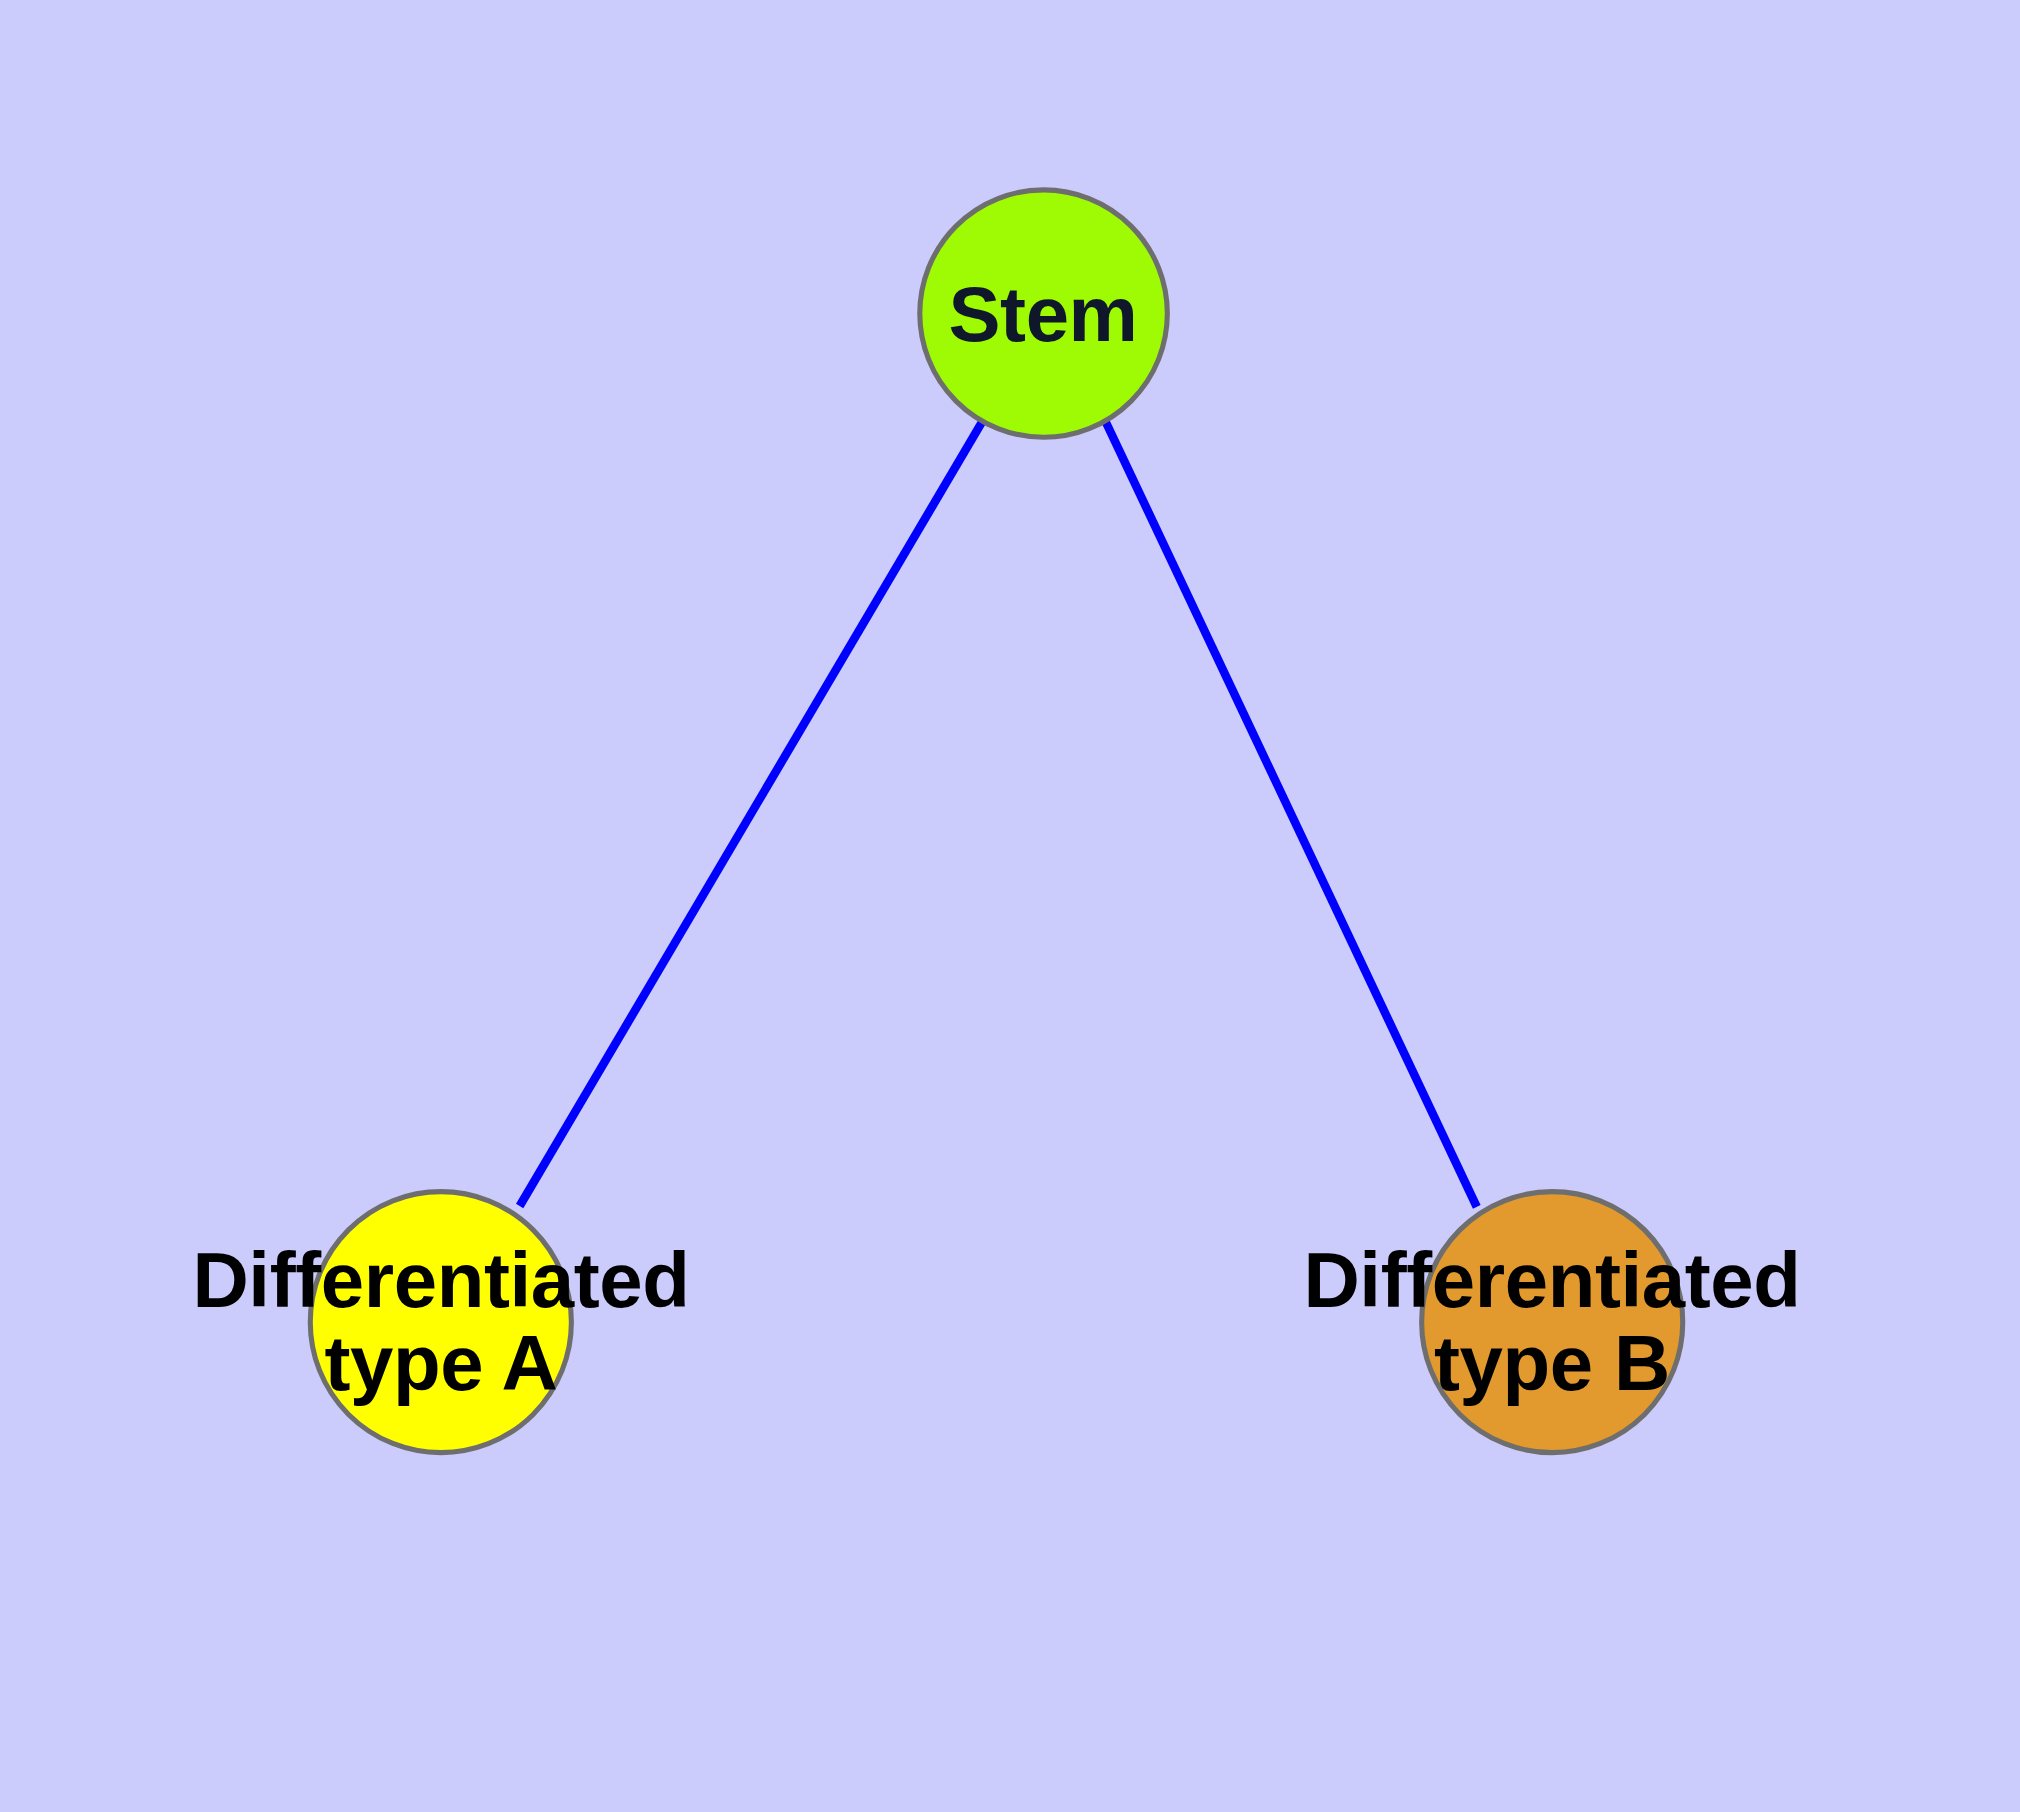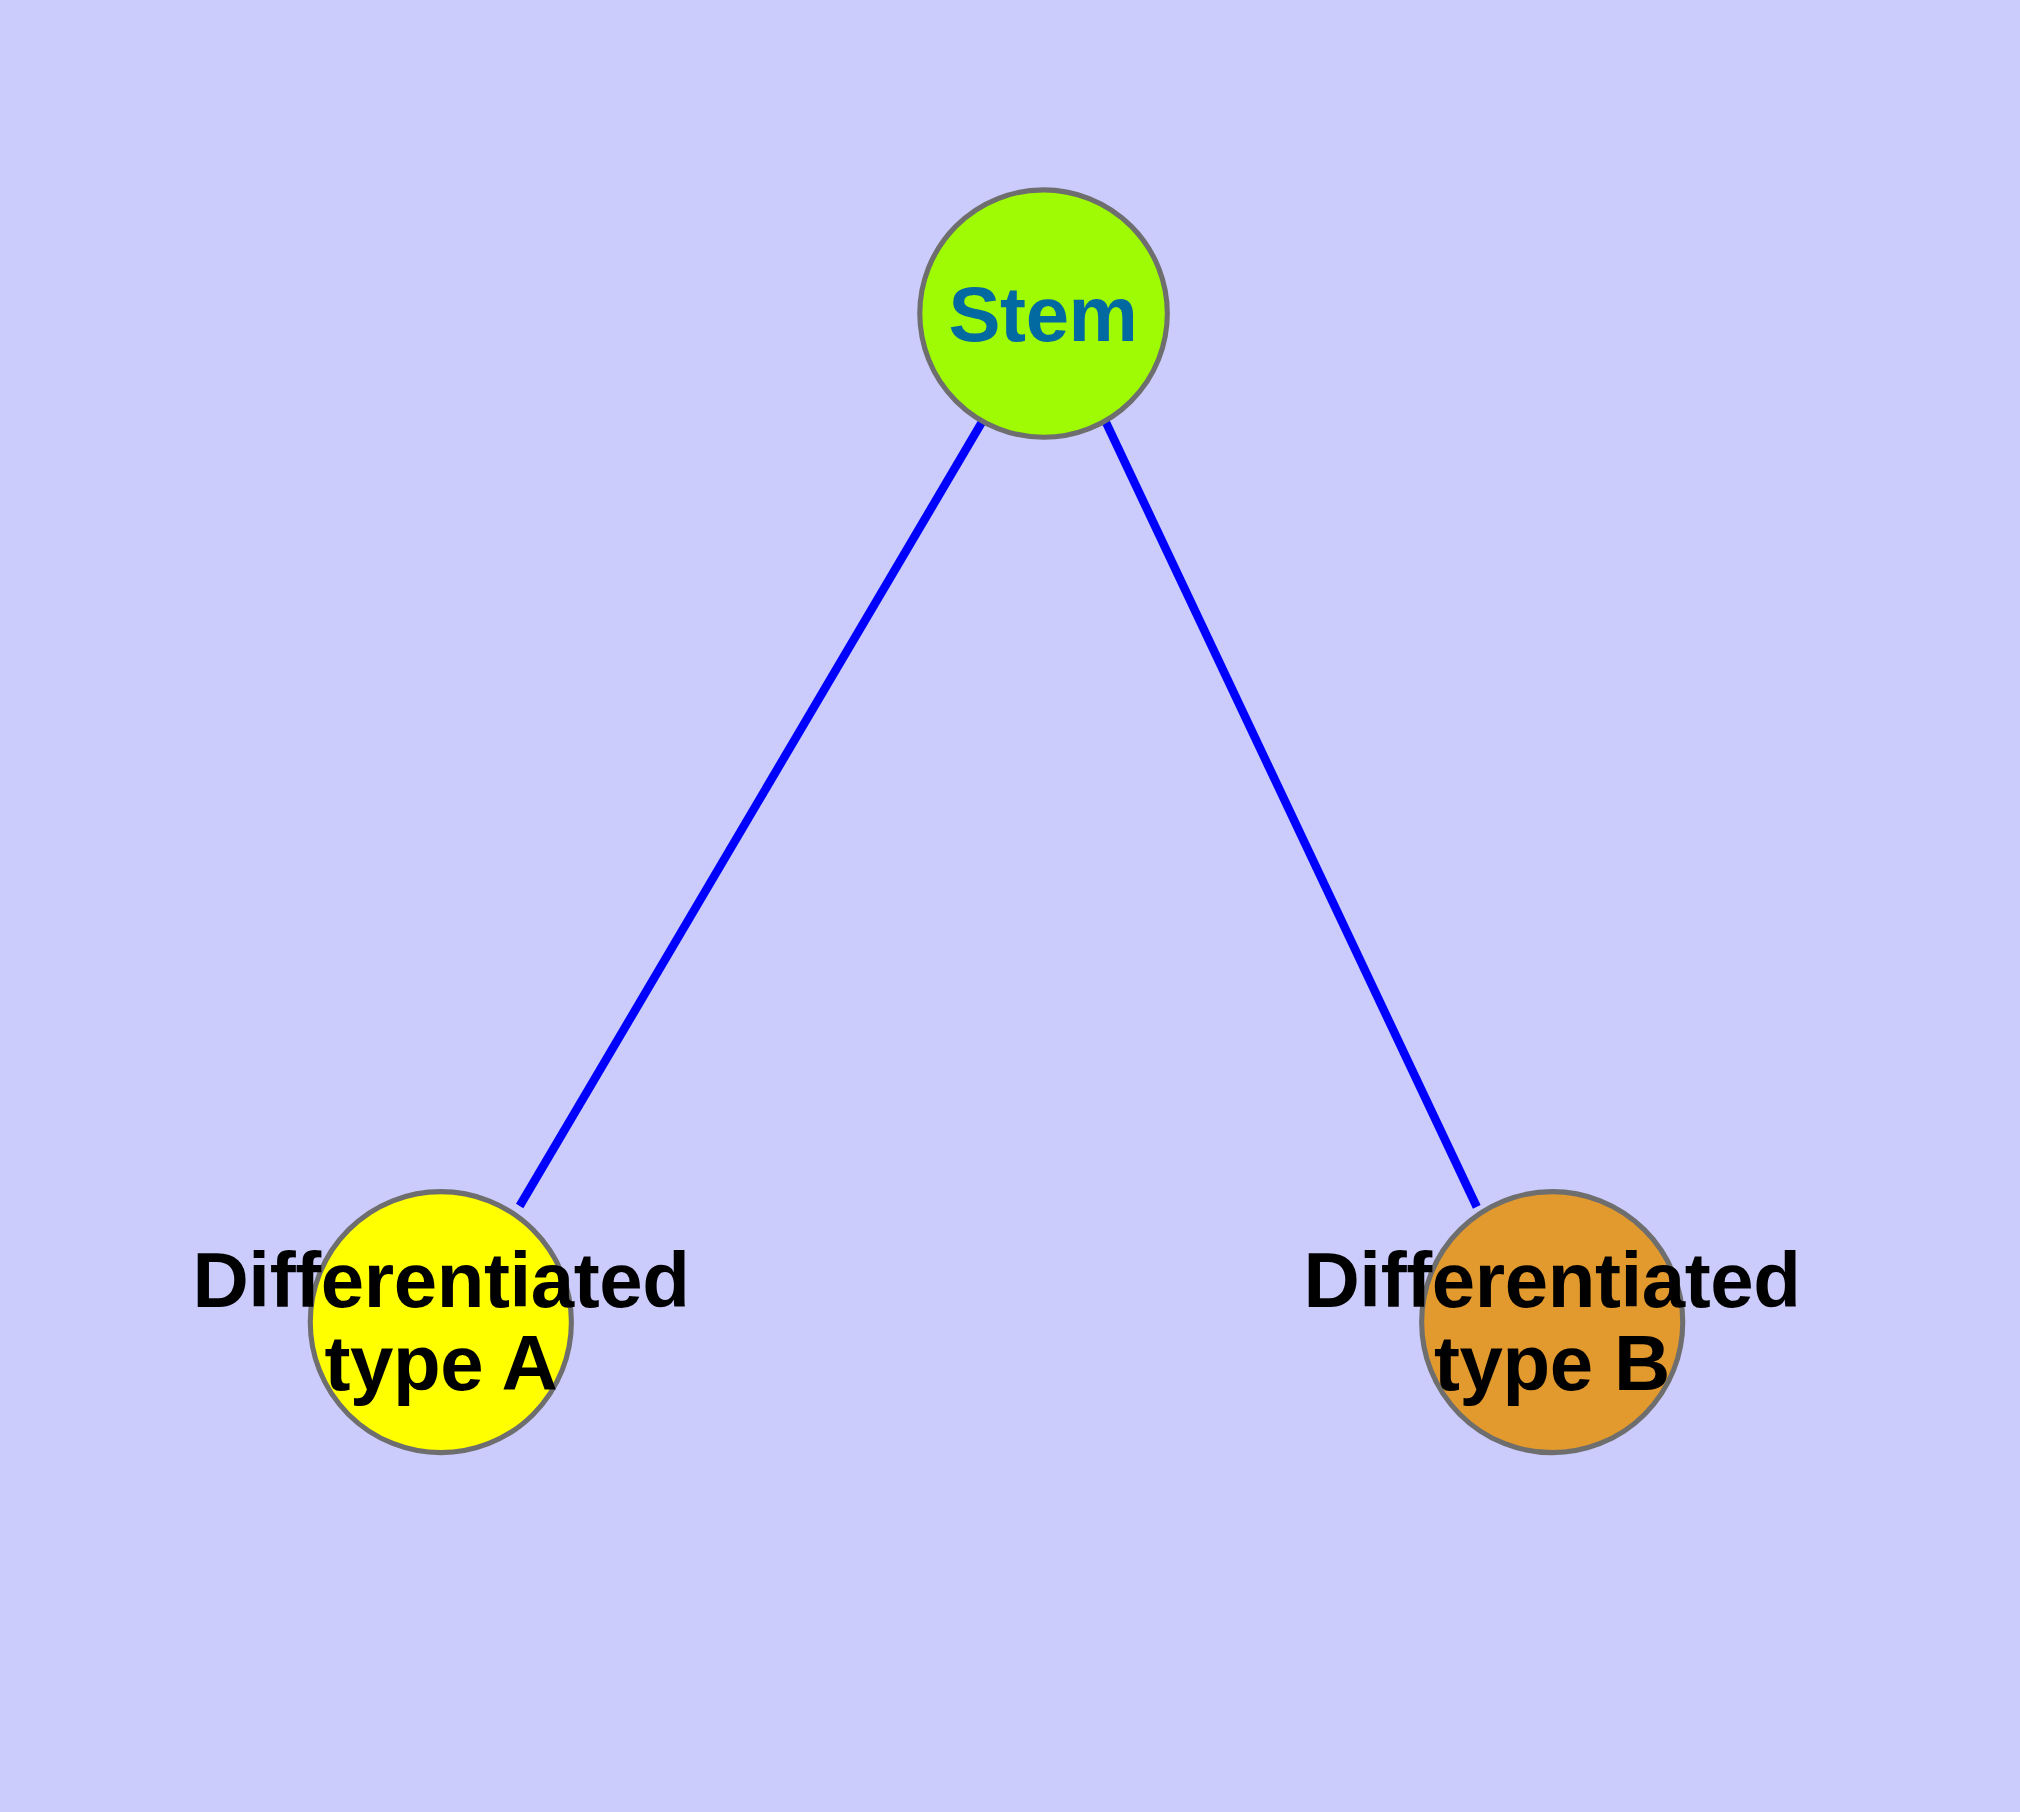--- a/index.html
+++ b/index.html
@@ -58,21 +58,21 @@
         <line class="edge-line" x1="1304" y1="497" x2="1742" y2="1424" stroke="#0000ff" stroke-width="10"></line>
       </g>
     <g id="nodes-layer">
         <circle class="node-circle" cx="1231" cy="370" r="146" fill="#9efb03" stroke="#6e6e6e" stroke-width="6"></circle>
         <circle class="node-circle" cx="520" cy="1560" r="154" fill="#ffff00" stroke="#6e6e6e" stroke-width="6"></circle>
         <circle class="node-circle" cx="1831" cy="1560" r="154" fill="#e2992e" stroke="#6e6e6e" stroke-width="6"></circle>
       </g>
   </svg>
 
   <div id="labels-layer">
-      <div class="node-label" style="left: 1043px; top: 314px; color: #0369a1; font-size: 78px;">Stem</div>
+      <div class="node-label" style="left: 1043px; top: 314px; color: #0f172a; font-size: 78px;">Stem</div>
       <div class="node-label" style="left: 441px; top: 1322px; color: rgb(0, 0, 0); font-size: 78px;">Differentiated
 type A</div>
       <div class="node-label" style="left: 1552px; top: 1322px; color: rgb(0, 0, 0); font-size: 78px;">Differentiated
 type B</div>
     </div>
 
 </div>
 
 
 </body></html>

